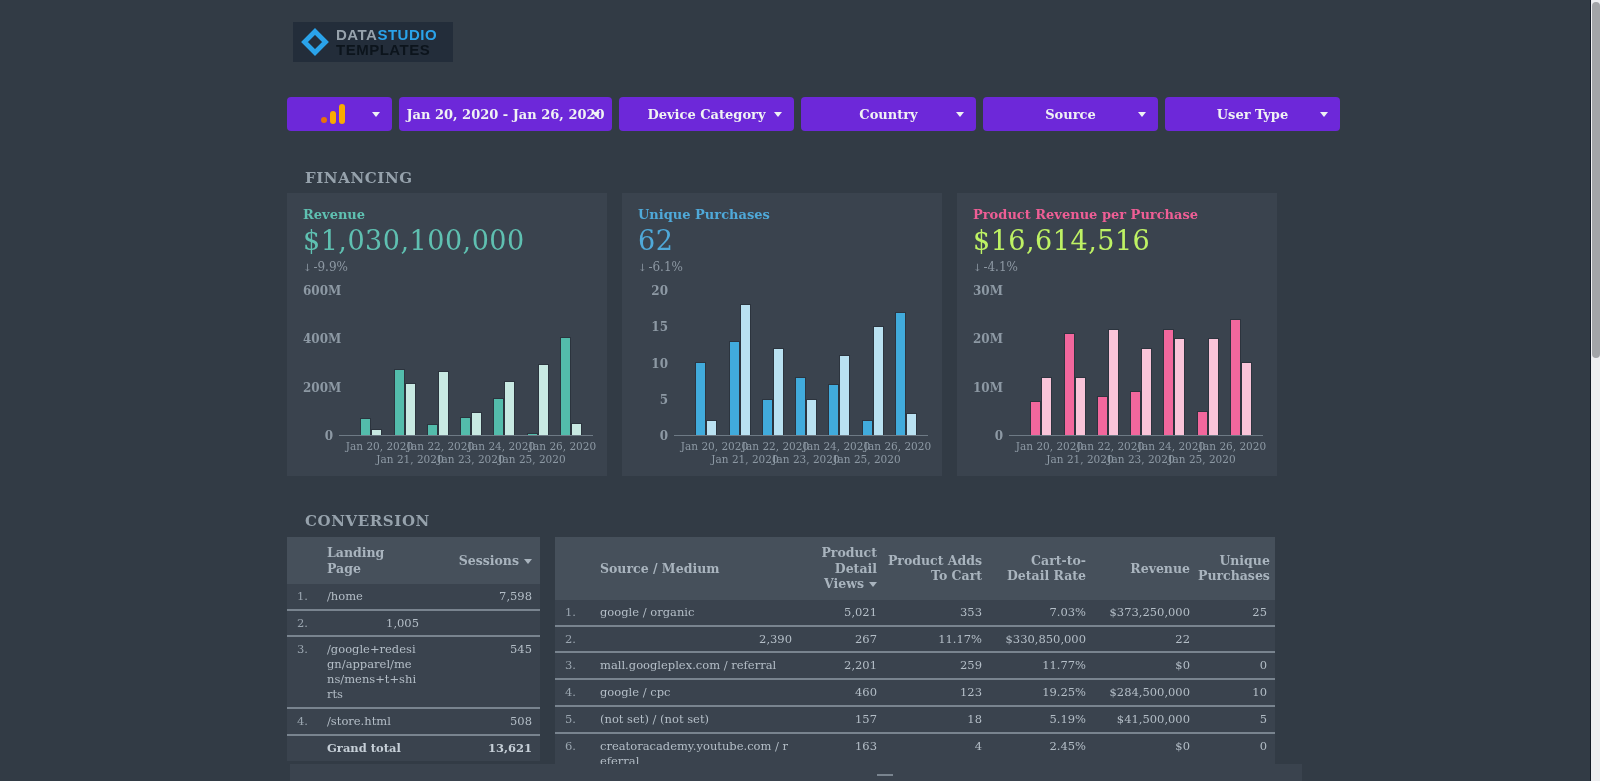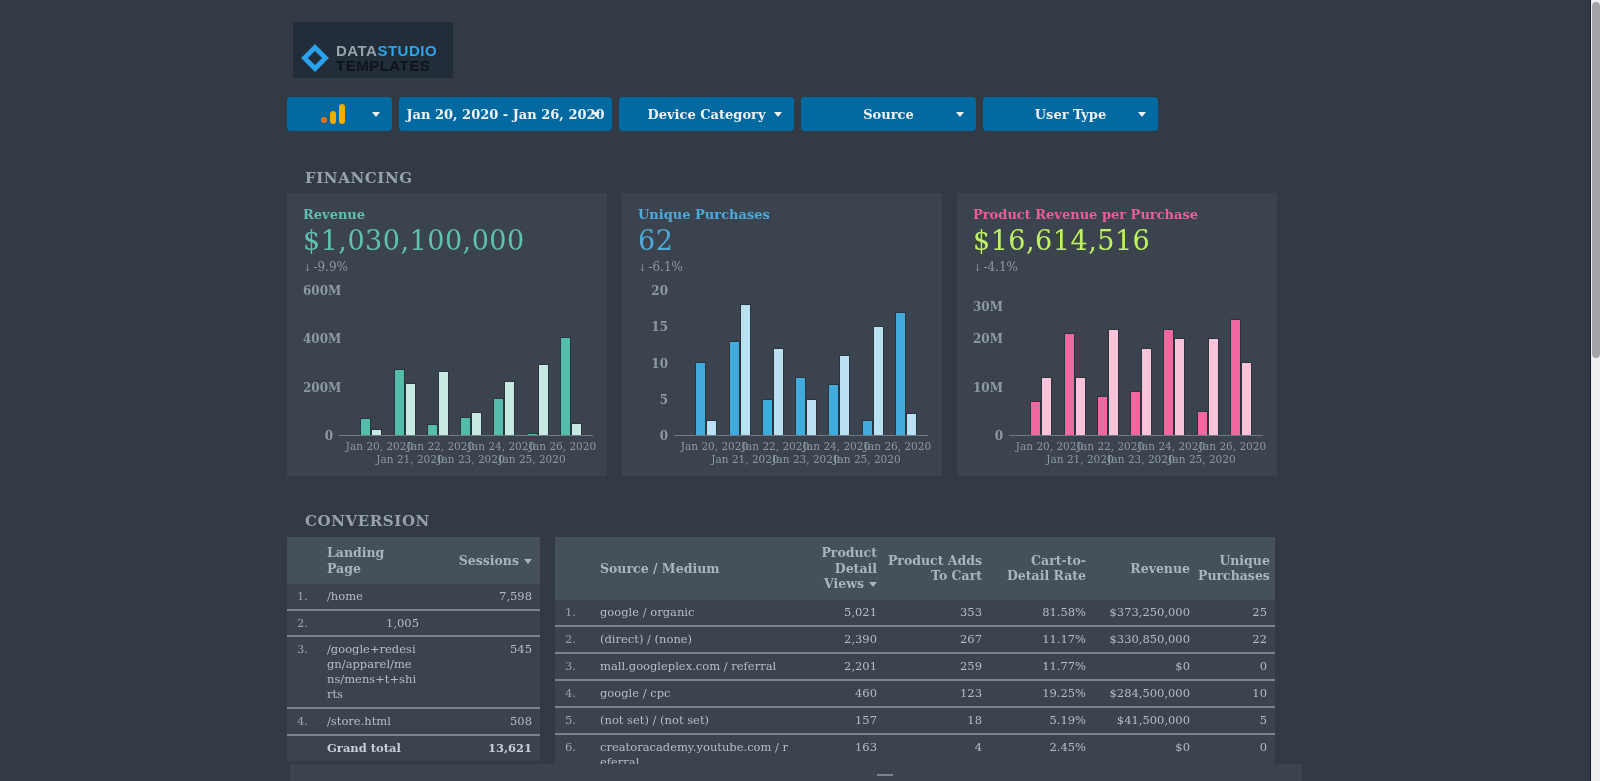--- a/index.html
+++ b/index.html
@@ -3,28 +3,28 @@
 <meta charset="utf-8">
 <style>
   html,body{margin:0;padding:0;}
   body{
     width:1600px;height:781px;position:relative;overflow:hidden;
     background:#323b45;
     font-family:"DejaVu Serif", serif;
   }
   
   #logo{position:absolute;left:293px;top:22px;height:40px;background:#232d3a;
-        display:flex;align-items:center;padding:16px 16px 0 8px;}
+        display:flex;align-items:center;padding:0 16px 0 8px;}
   #logo svg{margin-right:7px;}
   .logo-text{font-family:"Liberation Sans",sans-serif;font-weight:bold;font-size:15px;
              line-height:15px;letter-spacing:0.5px;}
   .lg-gray{color:#97a2ac;} .lg-blue{color:#2aa3ea;} .lg-dark{color:#0c141c;}
   
   #filters{position:absolute;left:287px;top:97px;display:flex;gap:7px;}
-  .dd{height:34px;background:#0369a1;border-radius:4px;position:relative;
+  .dd{height:34px;background:#6d28d9;border-radius:4px;position:relative;
       display:flex;align-items:center;justify-content:center;
       color:#f0f2f4;font-weight:bold;font-size:13px;cursor:pointer;}
   .dd-ga{width:105px;} .dd-date{width:213px;} .dd-w{width:175px;}
   .dd-caret{position:absolute;right:12px;top:50%;margin-top:-2px;width:0;height:0;
             border-left:4px solid transparent;border-right:4px solid transparent;
             border-top:5px solid #eef1f4;}
   .ga-icon{width:24px;height:20px;position:relative;margin-right:14px;}
   .ga-dot{position:absolute;left:0;bottom:1px;width:6px;height:6px;border-radius:50%;background:#e8710a;}
   .ga-mid{position:absolute;left:9px;bottom:0;width:6px;height:13px;border-radius:3px;background:#f9ab00;}
   .ga-tall{position:absolute;left:18px;bottom:0;width:6px;height:20px;border-radius:3px;background:#f9ab00;}
@@ -104,20 +104,24 @@
   </div>
   <div class="dd dd-date">
     <span>Jan 20, 2020 - Jan 26, 2020</span>
     <span class="dd-caret"></span>
   </div>
   <div class="dd dd-w">
     <span>Device Category</span>
     <span class="dd-caret"></span>
   </div>
   <div class="dd dd-w">
+    <span>Country</span>
+    <span class="dd-caret"></span>
+  </div>
+  <div class="dd dd-w">
     <span>Source</span>
     <span class="dd-caret"></span>
   </div>
   <div class="dd dd-w">
     <span>User Type</span>
     <span class="dd-caret"></span>
   </div>
 </div>
 
 <div class="section-title" id="financing-title">FINANCING</div>
@@ -225,21 +229,21 @@
       </div>
   </div>
   <div class="card">
     <div class="sc-title" style="color: rgb(238, 94, 149);">Product Revenue per Purchase</div>
     <div class="sc-value" style="color: #bef264;">$16,614,516</div>
     <div class="sc-delta"><span class="arr">↓</span><span>-4.1%</span></div>
     <div class="chart" id="chart-2">
         <span class="ytick" style="bottom: 23px;">0</span>
         <span class="ytick" style="bottom: 71.3333px;">10M</span>
         <span class="ytick" style="bottom: 119.667px;">20M</span>
-        <span class="ytick" style="bottom: 152px;">30M</span>
+        <span class="ytick" style="bottom: 168px;">30M</span>
         <div class="plot">
           <div class="bar-group">
             <div class="bar" style="background: rgb(242, 103, 157); height: 34px;"></div>
             <div class="bar" style="background: rgb(249, 196, 217); height: 58px;"></div>
           </div>
           <div class="bar-group">
             <div class="bar" style="background: rgb(242, 103, 157); height: 102px;"></div>
             <div class="bar" style="background: rgb(249, 196, 217); height: 58px;"></div>
           </div>
           <div class="bar-group">
@@ -318,27 +322,26 @@
         <div class="num">Product Adds To Cart</div>
         <div class="num">Cart-to-Detail Rate</div>
         <div class="num">Revenue</div>
         <div class="num">Unique Purchases</div>
       </div>
       <div class="trow data" style="grid-template-columns: 45px 200px 85px 105px 104px 104px 1fr;">
         <div class="idx">1.</div>
         <div class="txt">google / organic</div>
         <div class="num">5,021</div>
         <div class="num">353</div>
-        <div class="num">81.58%</div>
+        <div class="num">7.03%</div>
         <div class="num">$373,250,000</div>
         <div class="num">25</div>
       </div>
       <div class="trow data sep" style="grid-template-columns: 45px 200px 85px 105px 104px 104px 1fr;">
         <div class="idx">2.</div>
-        <div class="txt">(direct) / (none)</div>
         <div class="num">2,390</div>
         <div class="num">267</div>
         <div class="num">11.17%</div>
         <div class="num">$330,850,000</div>
         <div class="num">22</div>
       </div>
       <div class="trow data sep" style="grid-template-columns: 45px 200px 85px 105px 104px 104px 1fr;">
         <div class="idx">3.</div>
         <div class="txt">mall.googleplex.com / referral</div>
         <div class="num">2,201</div>

